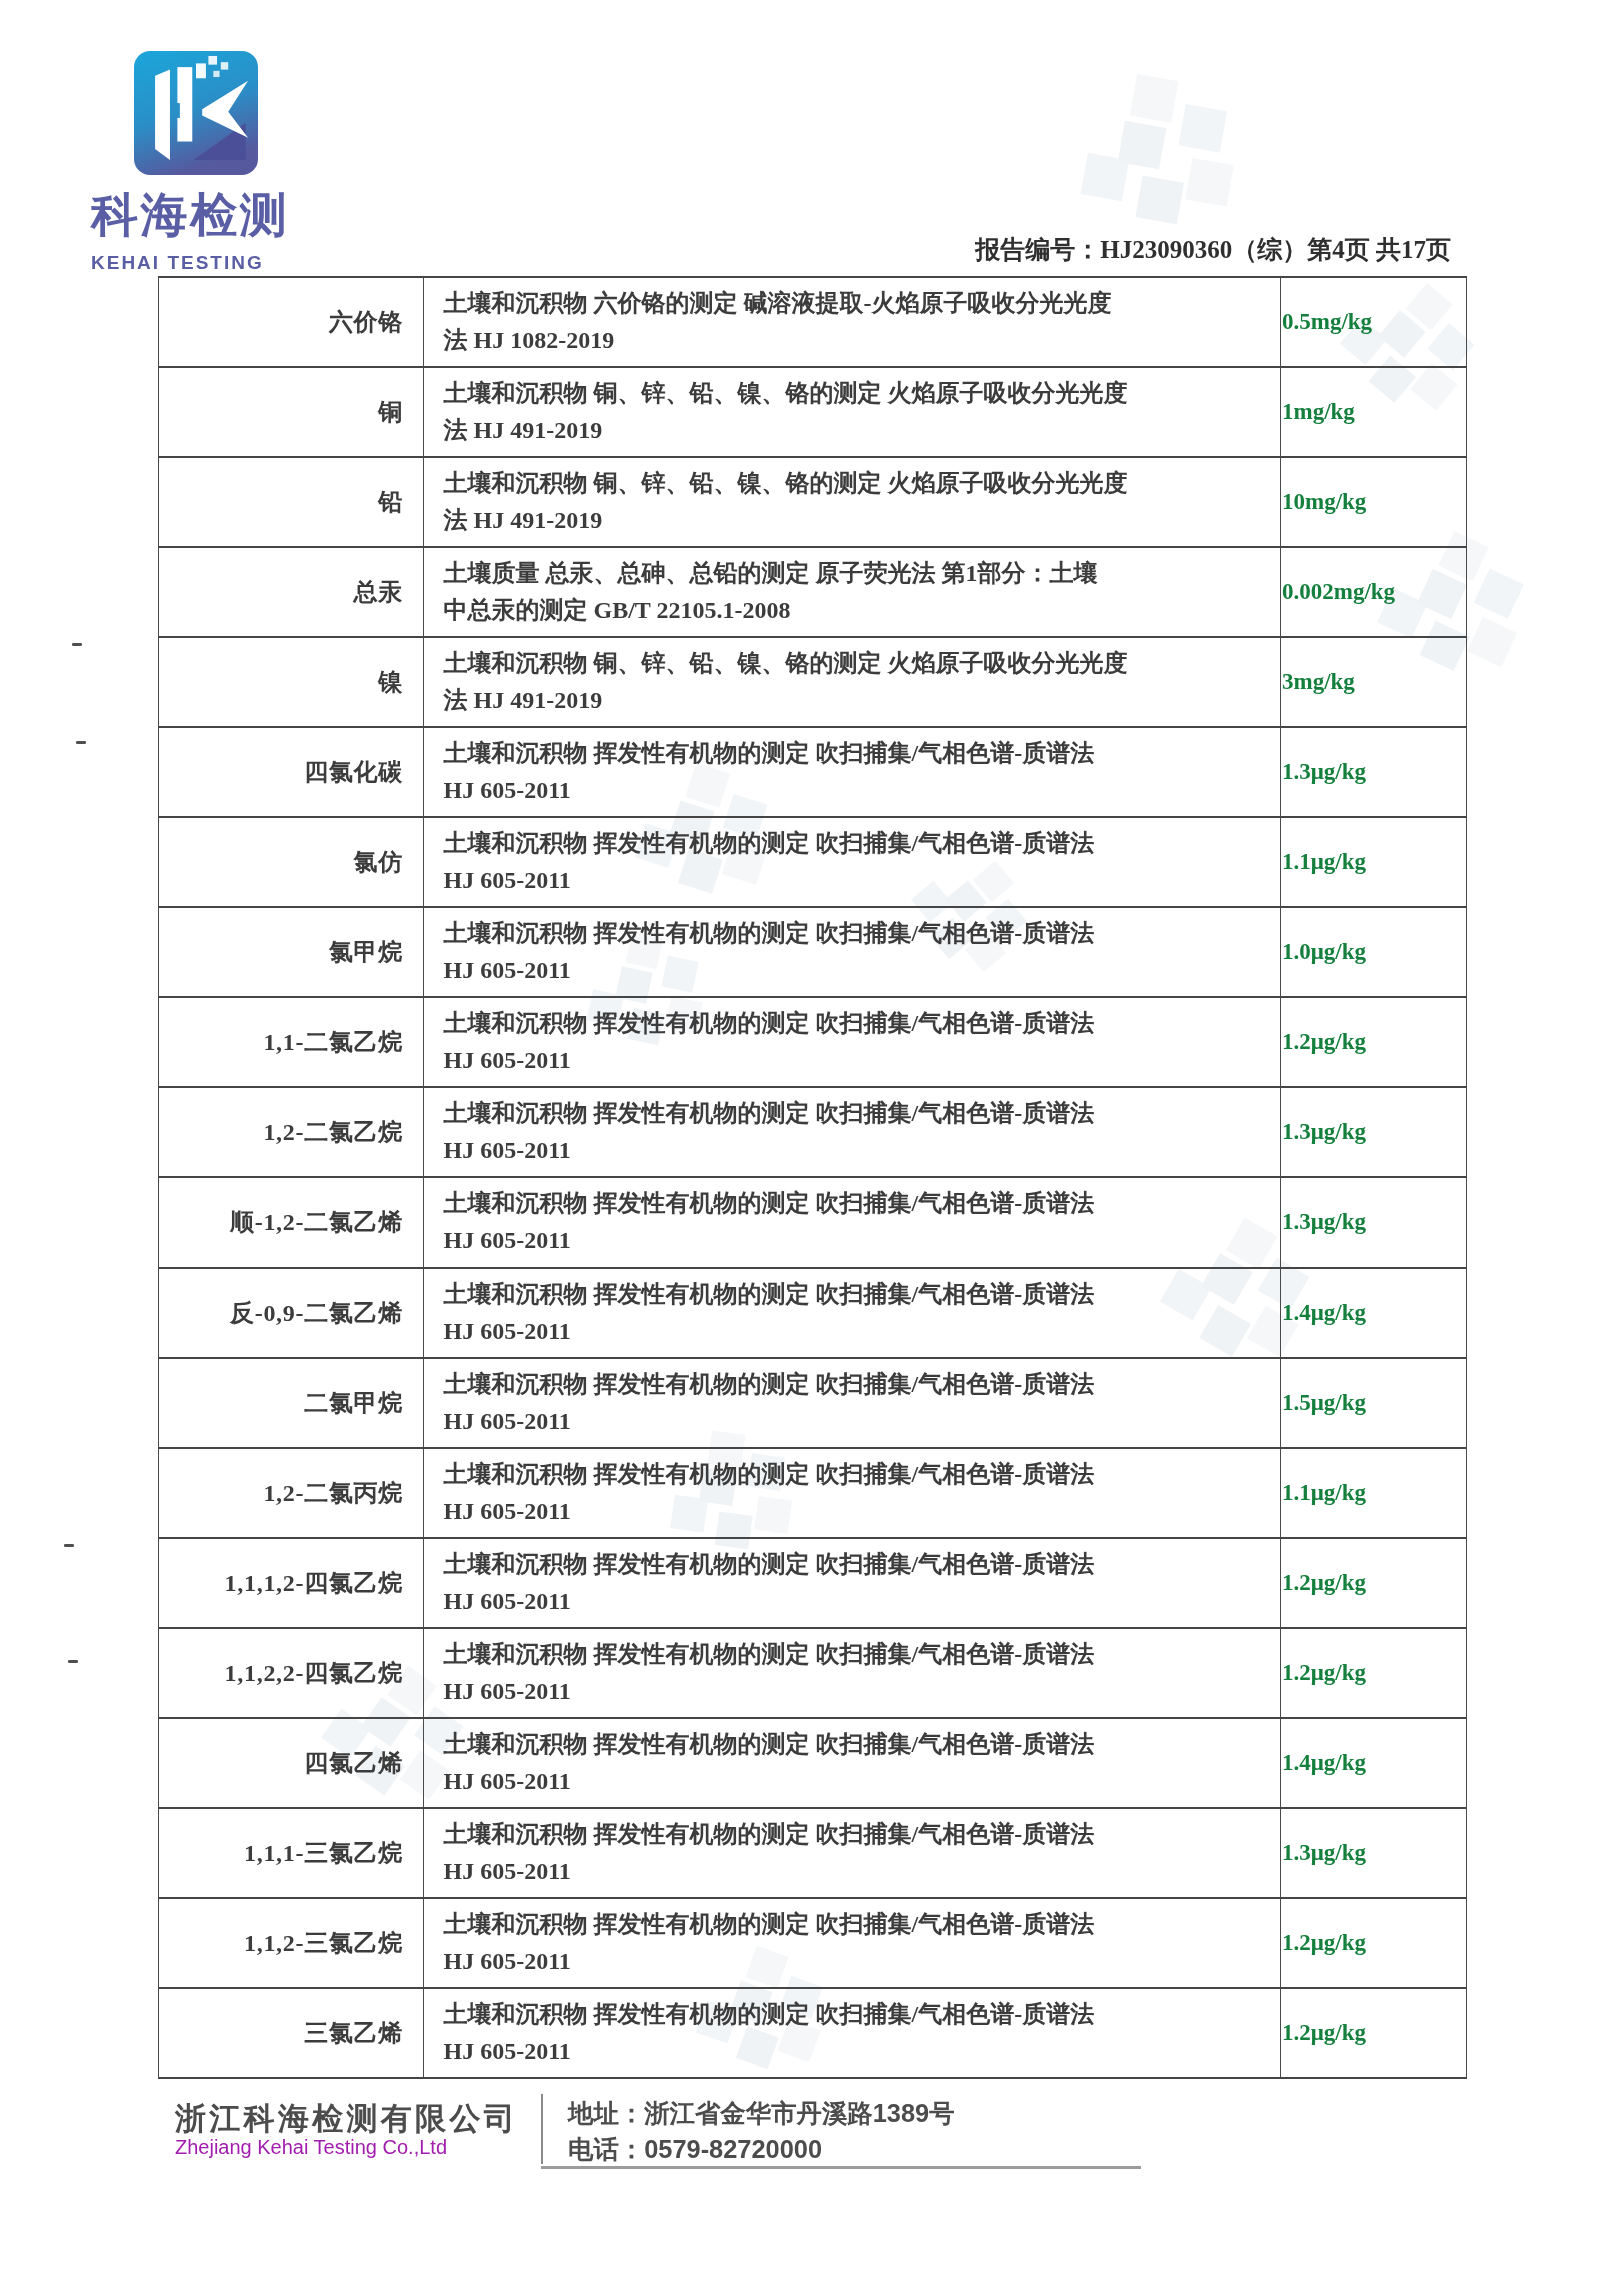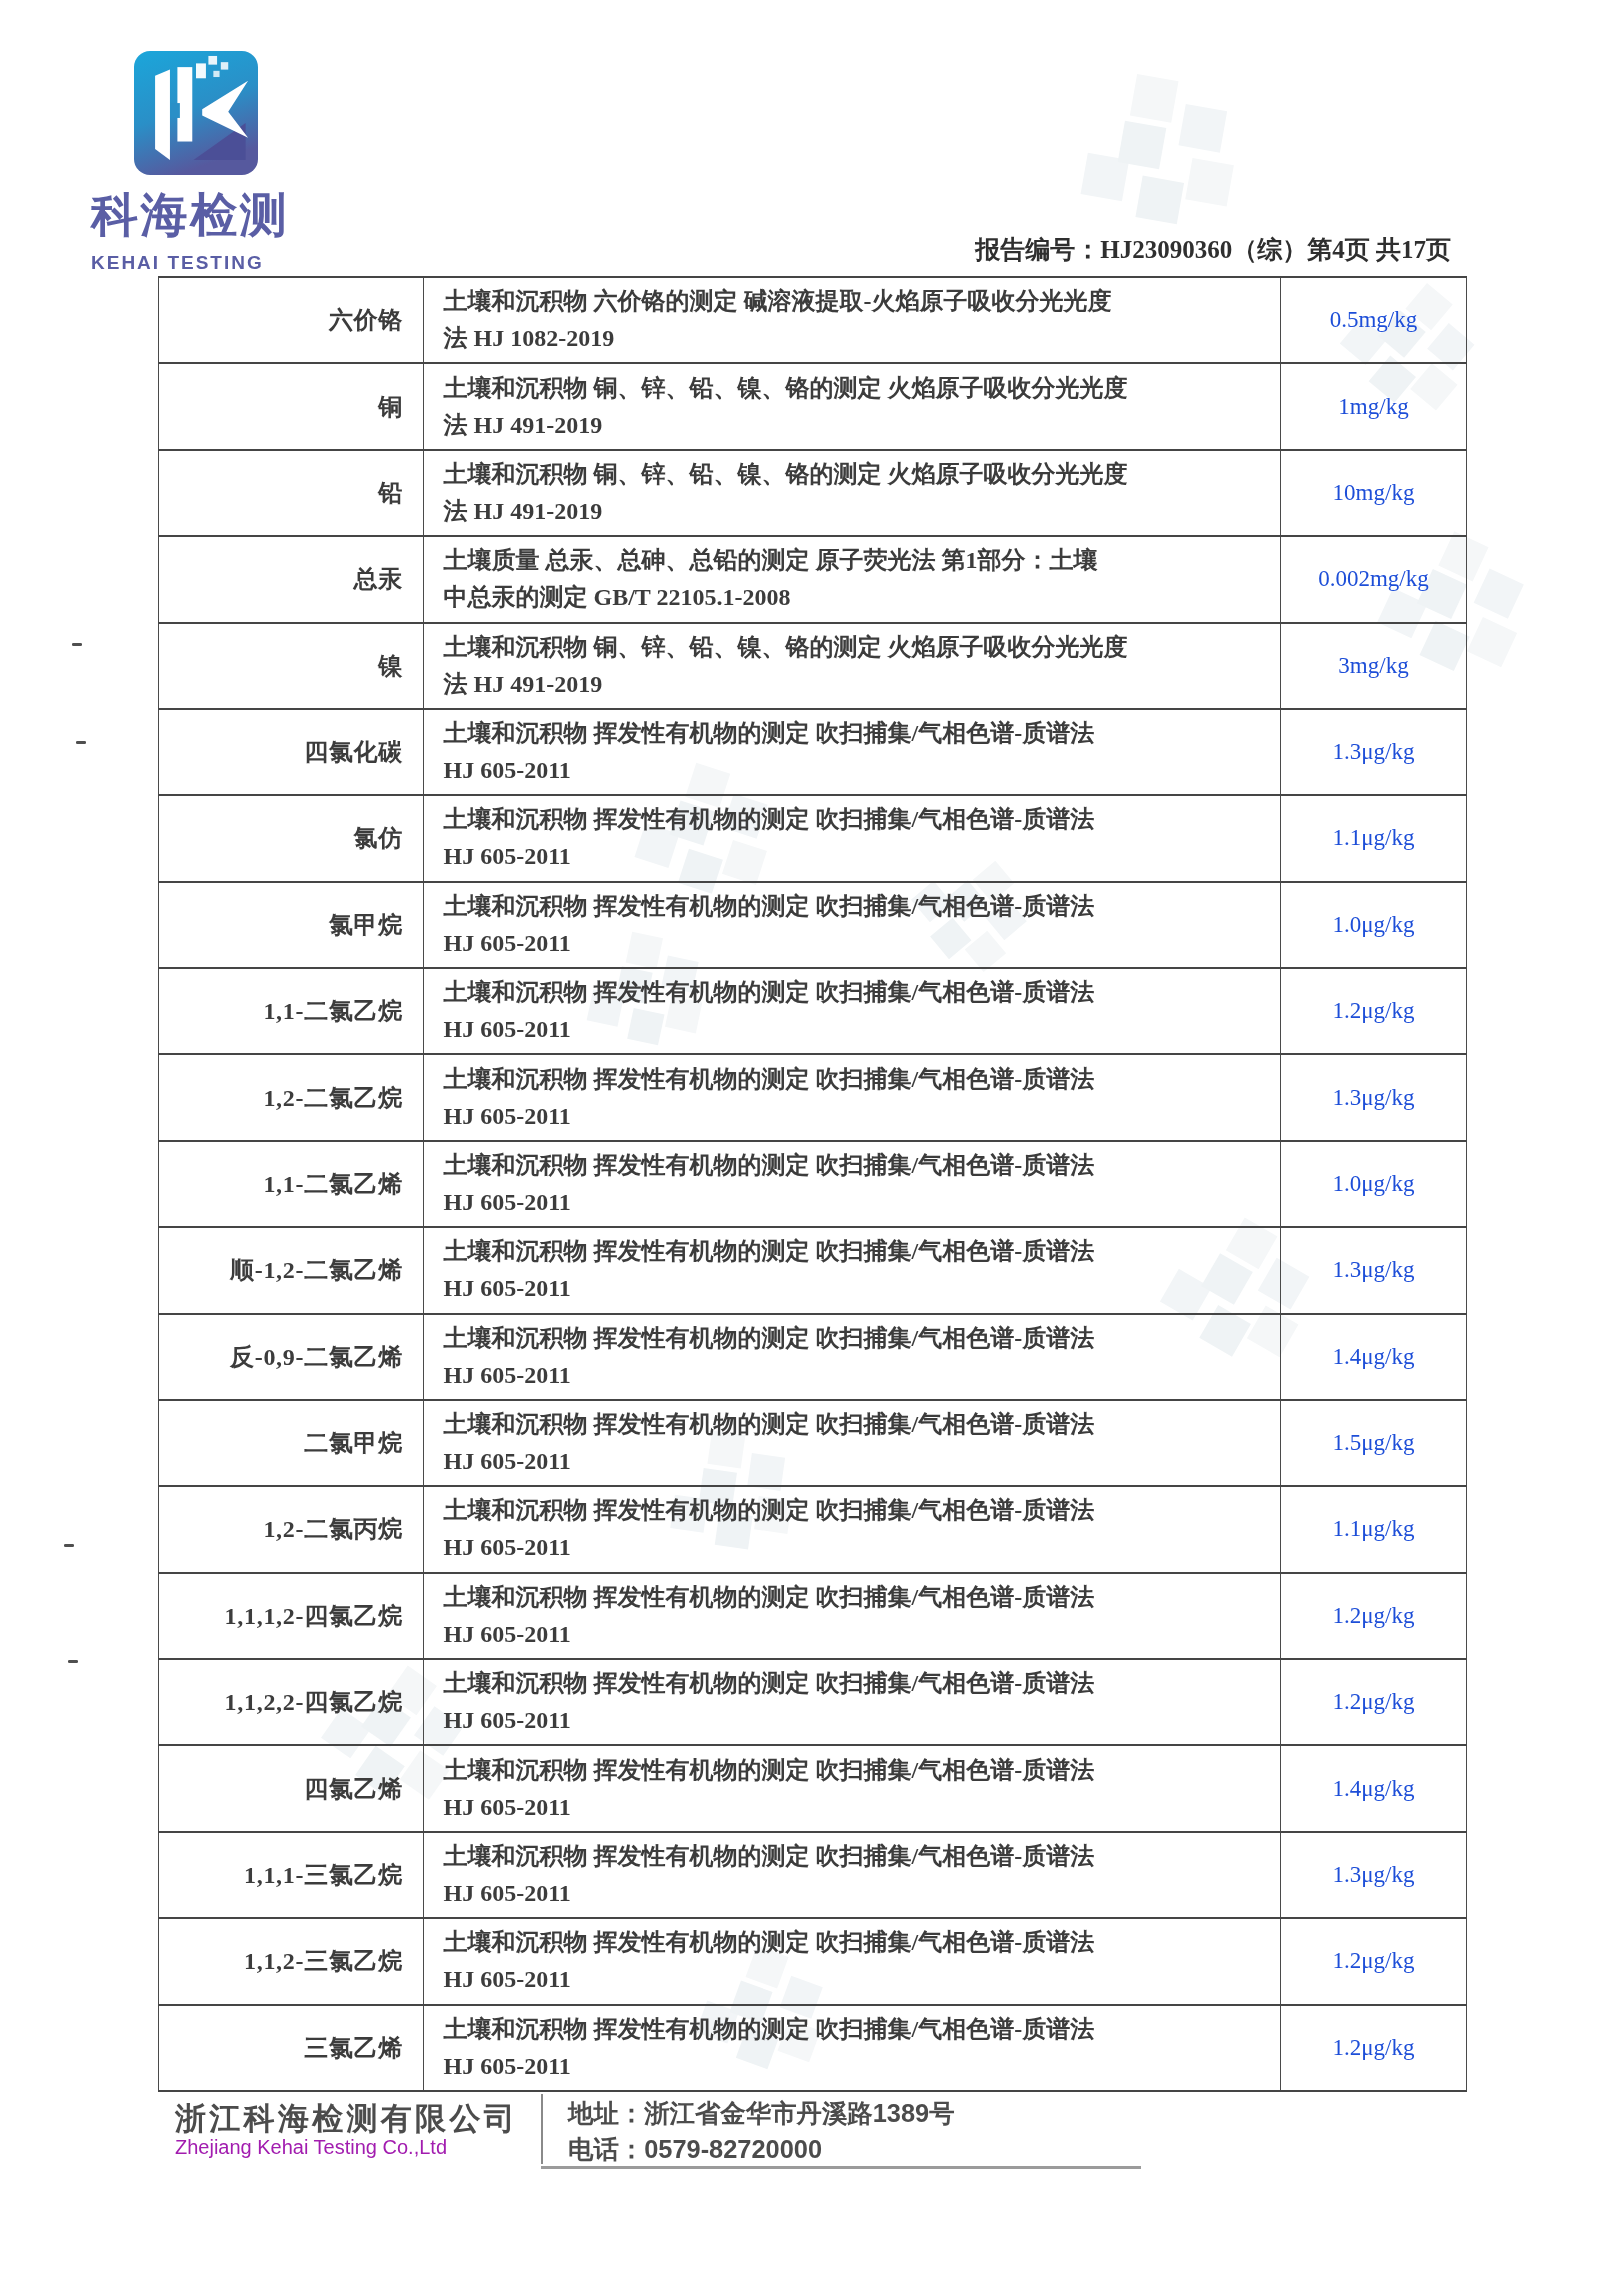--- a/index.html
+++ b/index.html
@@ -42,21 +42,21 @@
     background:transparent;
   }
   .c-name{
     text-align:right;font-size:24px;font-weight:bold;color:#3c3c3c;
     padding:0 20px;letter-spacing:0.7px;
   }
   .c-method{padding:5.2px 11.7px 5.2px 19.5px;}
   .c-method .m1,.c-method .m2{
     font-size:24px;font-weight:bold;color:#3c3c3c;line-height:37px;white-space:nowrap;
   }
-  .c-limit{text-align:center;font-size:23px;font-weight:normal;color:#1d4ed8;}
+  .c-limit{font-size:23px;font-weight:bold;color:#15803d;}
   
   .footer{position:absolute;left:0;top:2089px;width:1616px;height:104px;
     font-family:"Liberation Sans","DejaVu Sans",sans-serif;}
   .f-company-cn{
     position:absolute;left:175px;top:9px;font-size:31px;font-weight:bold;
     color:#4c4c4c;letter-spacing:3.3px;white-space:nowrap;
   }
   .f-company-en{
     position:absolute;left:175px;top:47px;font-size:20px;color:#a21caf;white-space:nowrap;
   }
@@ -208,28 +208,20 @@
 
     <tr>
       <td class="c-name">1,2-二氯乙烷</td>
       <td class="c-method">
         <div class="m1">土壤和沉积物 挥发性有机物的测定 吹扫捕集/气相色谱-质谱法</div>
         <div class="m2">HJ 605-2011</div>
       </td>
       <td class="c-limit">1.3μg/kg</td>
     </tr>
 
-    <tr>
-      <td class="c-name">1,1-二氯乙烯</td>
-      <td class="c-method">
-        <div class="m1">土壤和沉积物 挥发性有机物的测定 吹扫捕集/气相色谱-质谱法</div>
-        <div class="m2">HJ 605-2011</div>
-      </td>
-      <td class="c-limit">1.0μg/kg</td>
-    </tr>
 
     <tr>
       <td class="c-name">顺-1,2-二氯乙烯</td>
       <td class="c-method">
         <div class="m1">土壤和沉积物 挥发性有机物的测定 吹扫捕集/气相色谱-质谱法</div>
         <div class="m2">HJ 605-2011</div>
       </td>
       <td class="c-limit">1.3μg/kg</td>
     </tr>
 

